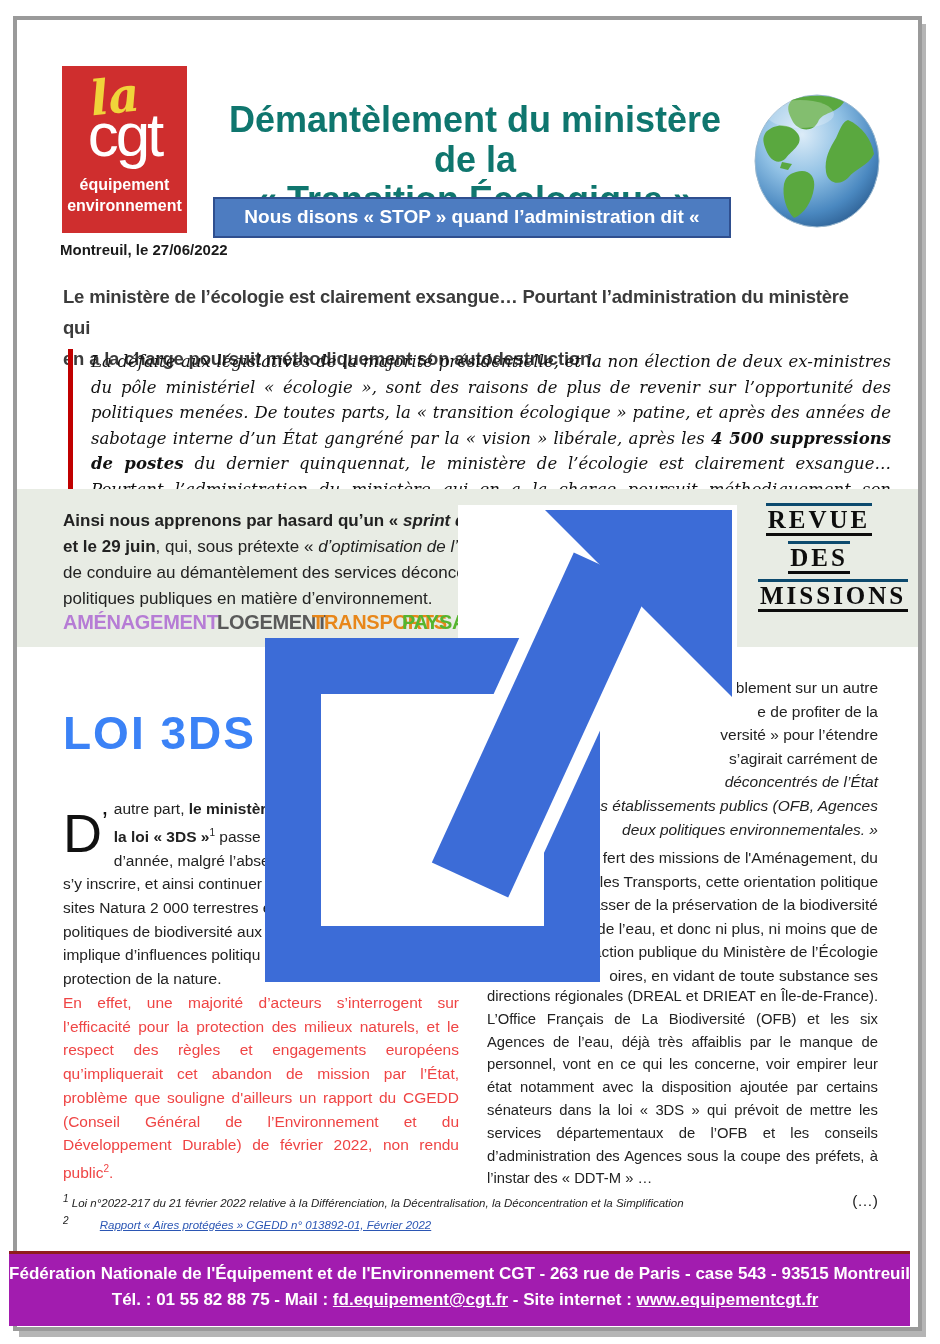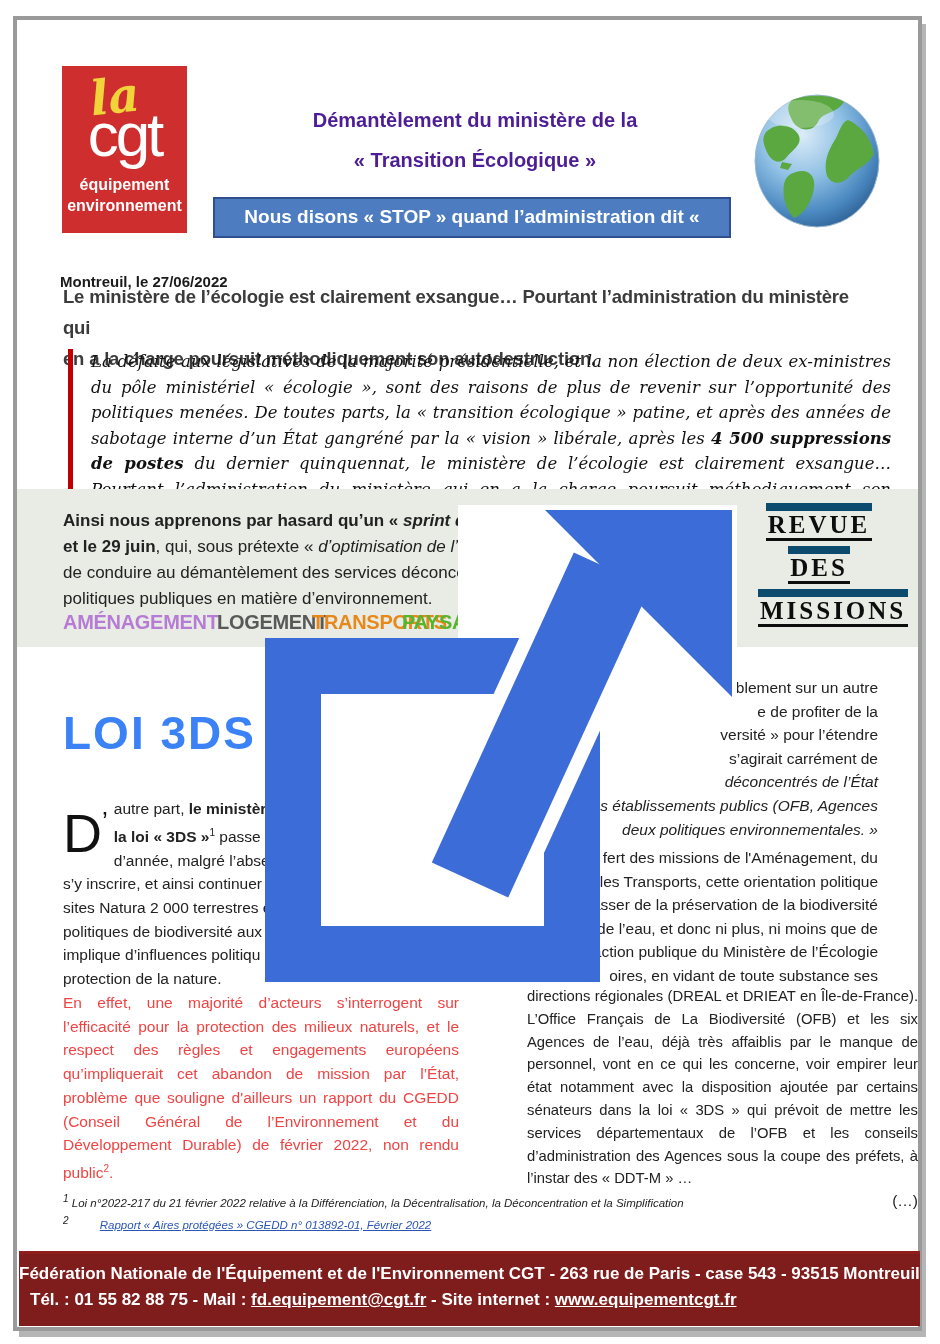--- a/index.html
+++ b/index.html
@@ -10,65 +10,65 @@
   .sheet{left:13px;top:16px;width:901px;height:1307px;border:4px solid #9a9a9a;
          background:#fff;box-shadow:5px 7px 0 -1px #b5b5b5;}
   
   .logo{left:62px;top:66px;width:125px;height:167px;background:#cf2e2e;text-align:center;}
   .logo-la{position:absolute;left:28px;top:2px;font-family:"DejaVu Serif",serif;font-style:italic;
            font-weight:bold;font-size:48px;color:#f0d43a;transform:rotate(-6deg);}
   .logo-cgt{position:absolute;left:0;top:38px;width:125px;font-size:62px;font-weight:400;
             color:#fff;letter-spacing:-3px;line-height:62px;}
   .logo-sub{position:absolute;left:0;top:108px;width:125px;color:#fff;font-weight:bold;
             font-size:16px;line-height:21px;}
-  .dateline{left:60px;top:241px;font-size:15px;color:#1a1a1a;font-weight:bold;margin-top:32px;}
-  
-  .title{left:215px;top:100px;width:520px;text-align:center;color:#4c1d95;
-         font-weight:800;font-size:20px;line-height:40px;}
+  .dateline{left:60px;top:241px;font-size:15px;color:#1a1a1a;font-weight:bold;}
+  
+  .title{left:215px;top:100px;width:520px;text-align:center;color:#0f766e;
+         font-weight:800;font-size:36px;line-height:40px;}
   .banner{left:213px;top:197px;width:514px;height:37px;background:#4d7cc1;border:2px solid #2f4f8f;
           color:#fff;font-weight:bold;font-size:19px;text-align:center;line-height:36px;}
   
   .intro{left:63px;top:281px;width:815px;font-weight:bold;font-size:18.5px;line-height:31px;
          color:#3b3b3b;letter-spacing:-0.2px;}
   
   .quote{left:68px;top:349px;width:800px;border-left:5px solid #c00000;padding-left:18px;
          font-family:"DejaVu Serif",serif;font-style:italic;font-size:16.5px;line-height:25.5px;
          color:#111;text-align:justify;}
   .quote b{font-weight:bold;}
   
   .band{left:17px;top:489px;width:901px;height:158px;background:#e8ece4;}
   .band-text{left:63px;top:508px;width:600px;font-size:17px;line-height:26px;color:#222;}
   .band-text .bl{white-space:nowrap;}
   .stamp{left:758px;top:503px;width:122px;font-family:"Liberation Serif",serif;color:#0d0d0d;}
   .stamp .w{display:block;width:fit-content;margin:0 auto 5px auto;font-weight:bold;font-size:25px;
-            letter-spacing:3px;border-top:8px solid #0c4a6e;border-bottom:3px solid #0d0d0d;
+            letter-spacing:3px;border-top:3px solid #0c4a6e;border-bottom:3px solid #0d0d0d;
             padding:0 2px;line-height:27px;}
   .kw{position:absolute;top:611px;font-weight:800;font-size:20px;letter-spacing:-0.3px;white-space:nowrap;}
   
   .heading{left:63px;top:706px;font-size:46px;font-weight:800;color:#3b82f6;letter-spacing:2px;}
   .colL{left:63px;top:797px;width:400px;font-size:15.5px;line-height:23.7px;color:#222;}
   .colL .ln{white-space:nowrap;}
   .dropcap{float:left;font-size:54px;line-height:44px;font-weight:400;margin:2px 6px 0 0;color:#111;}
   .dropcap span{font-size:26px;vertical-align:22px;}
   .p2L{left:63px;top:991px;width:396px;font-size:15.5px;line-height:23.7px;color:#ef4444;
        text-align:justify;}
   .colR{left:487px;top:676px;width:391px;font-size:15.5px;line-height:23.6px;color:#222;}
   .rp2{left:487px;top:846px;width:391px;font-size:15.5px;line-height:23.6px;color:#222;}
   .rln{text-align:right;white-space:nowrap;}
   .it{font-style:italic;}
   .rrest{left:487px;top:985px;width:391px;font-size:14.8px;line-height:22.8px;color:#222;
-         text-align:justify;margin-left:40px;}
+         text-align:justify;}
   .rell{text-align:right;font-size:15.5px;}
   sup{font-size:10px;}
   
   .fnotes{left:63px;top:1190px;width:815px;font-style:italic;font-size:11.5px;line-height:18px;color:#222;}
   .fn-link{color:#2b56b4;text-decoration:underline;cursor:pointer;margin-left:28px;}
   
-  .footer{left:19px;top:1251px;width:901px;height:72px;background:#7f1d1d;border-top:3px solid #8f1d1c;
-          color:#fff;text-align:left;font-weight:bold;font-size:17px;}
+  .footer{left:9px;top:1251px;width:901px;height:72px;background:#a21caf;border-top:3px solid #8f1d1c;
+          color:#fff;text-align:center;font-weight:bold;font-size:17px;}
   .footer .f1{margin-top:10px;}
   .footer .f2{margin-top:6px;padding-left:11px;}
   .footer a{color:#fff;text-decoration:underline;cursor:pointer;}
   
   .overlay{left:263px;top:505px;width:474px;height:480px;z-index:30;}
 </style>
 </head>
 <body>
 
 <div id="canvas">

